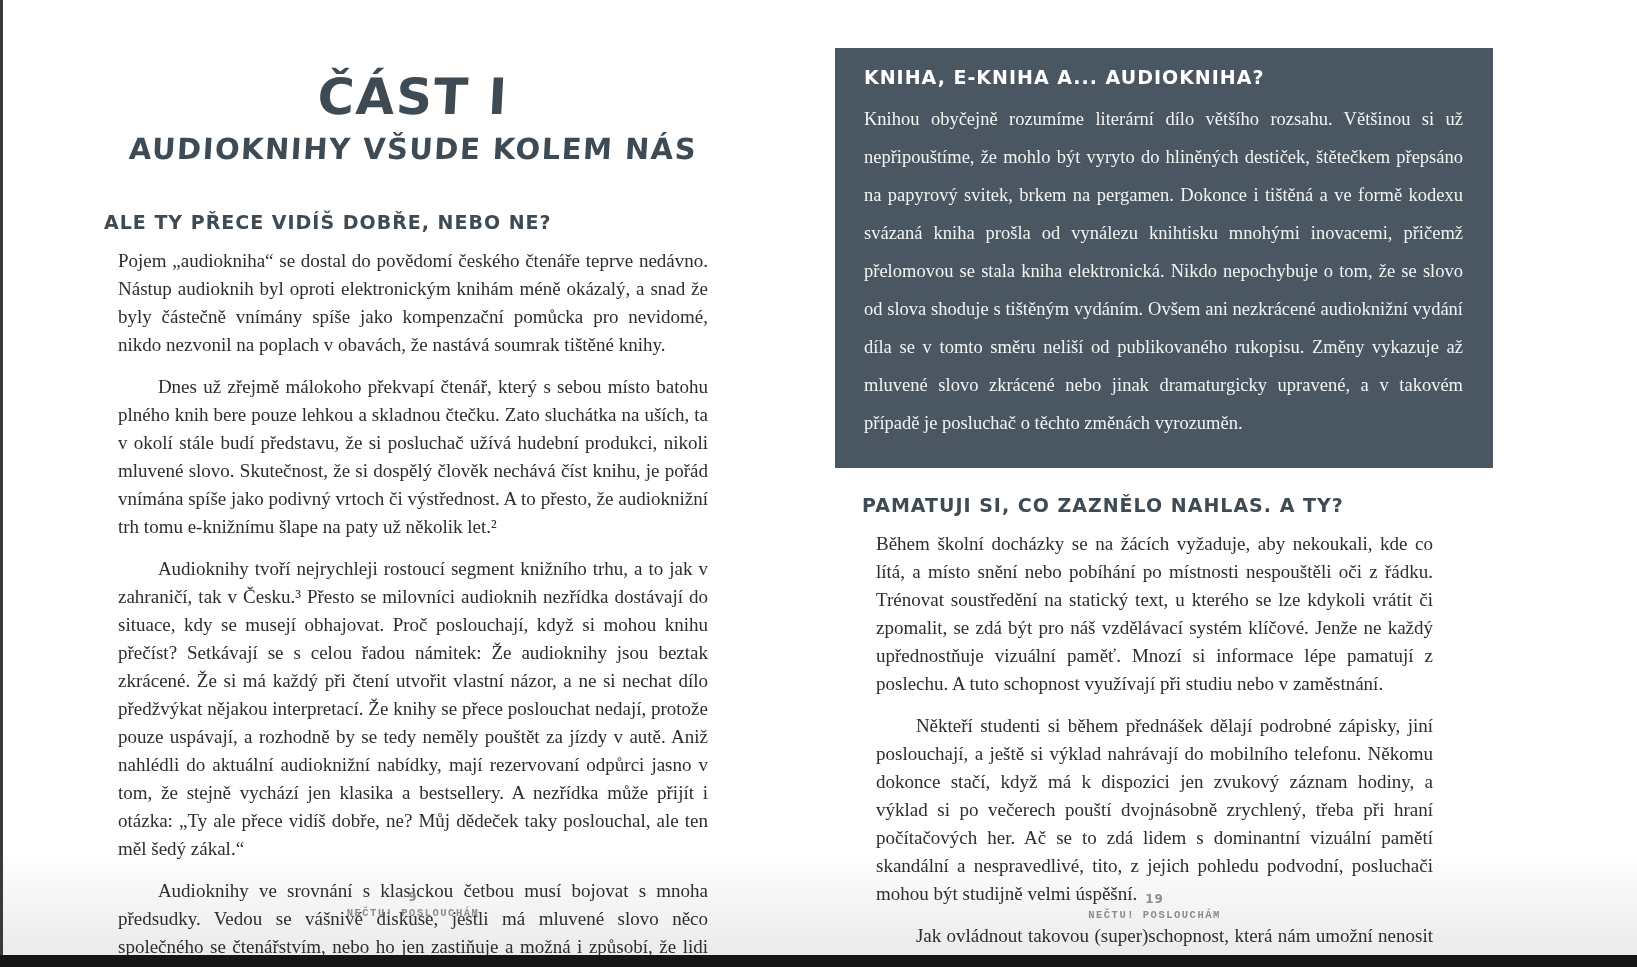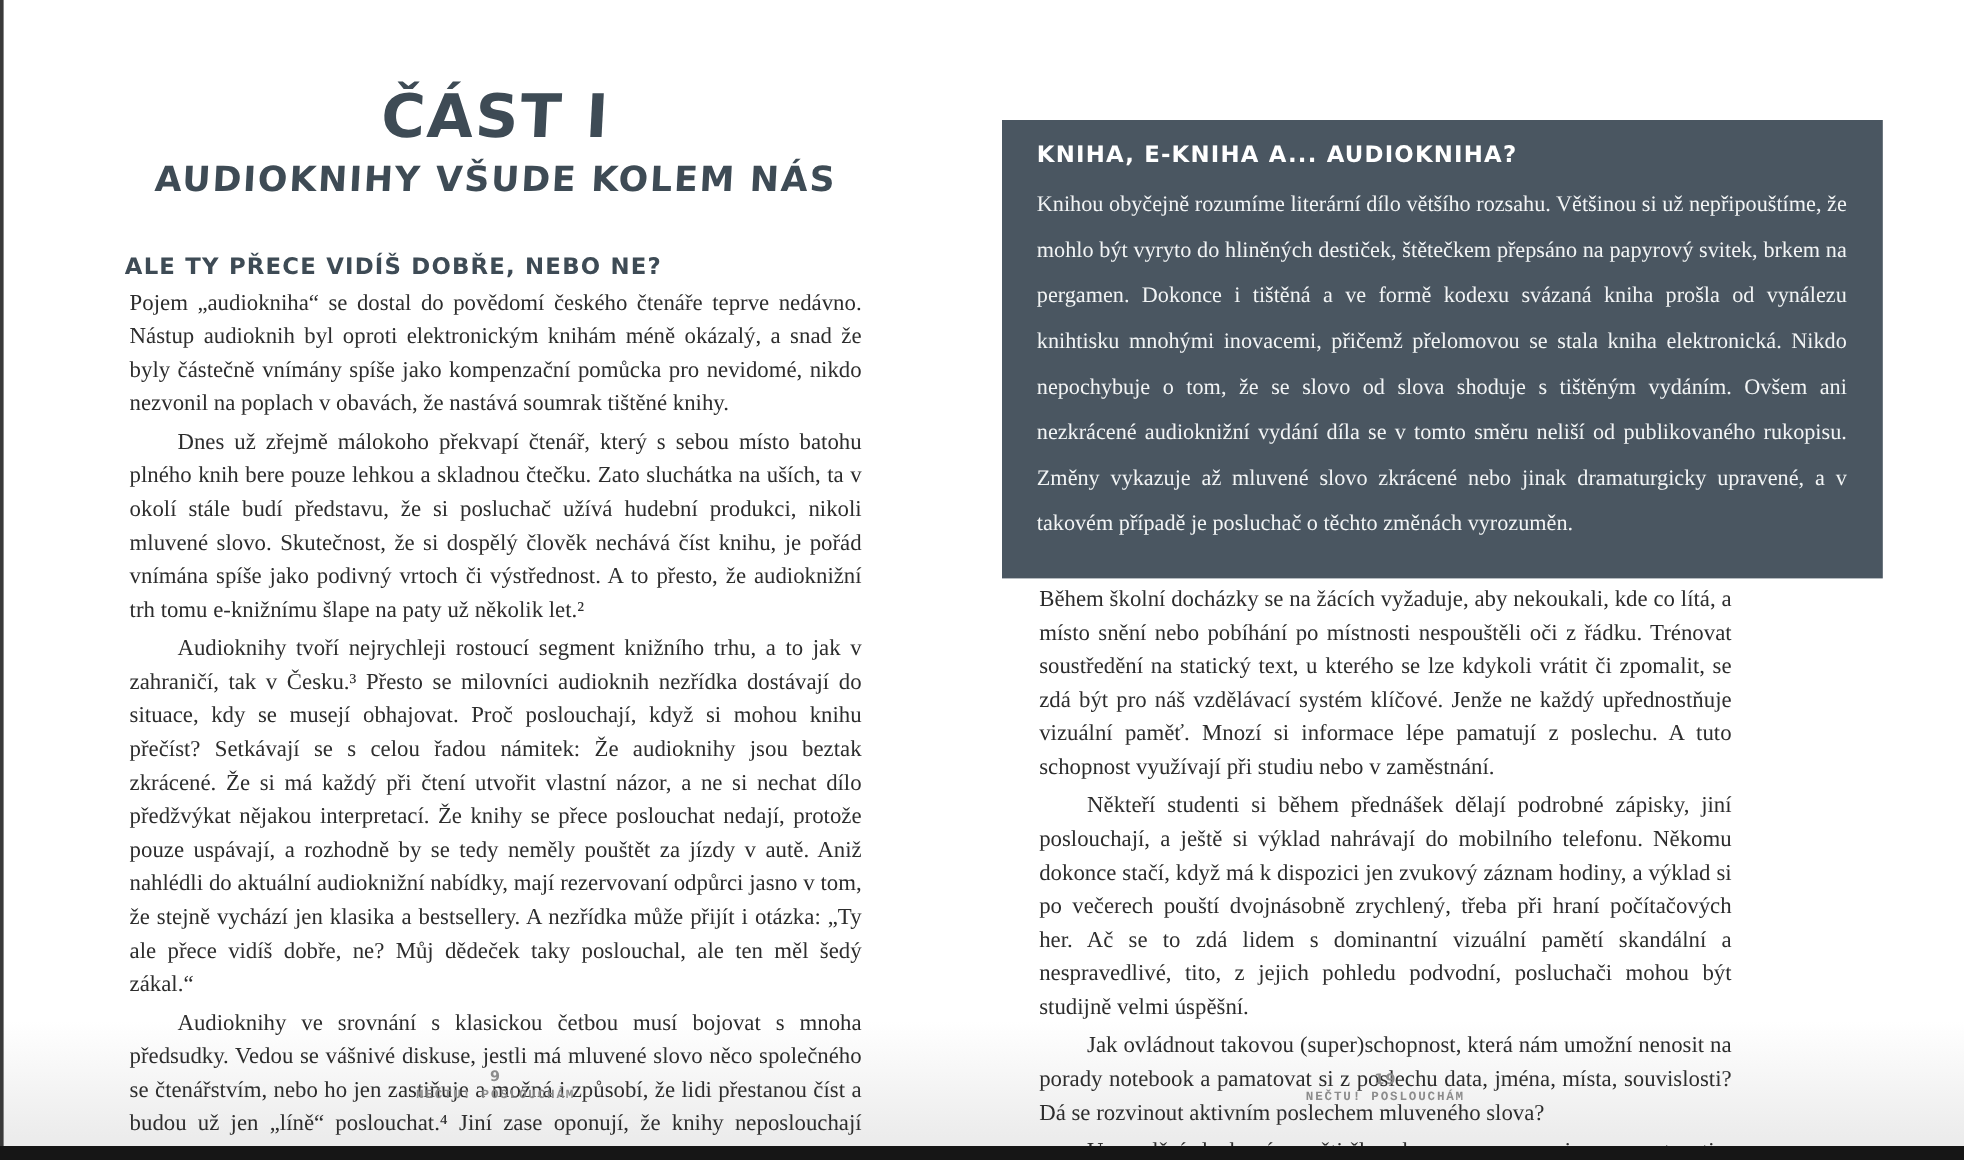--- a/index.html
+++ b/index.html
@@ -63,34 +63,34 @@
     letter-spacing: 1px;
   }
   .page-left .section-heading { margin-top: 45px; }
 
   .body-text {
     color: #2d2d2d;
     font-size: 19px;
     line-height: 28px;
     text-align: justify;
   }
-  .body-text p { margin: 4px; }
+  .body-text p { margin: 14px; }
   .body-text p + p { text-indent: 2.1em; }
 
   
   .page-right {
     position: absolute;
     left: 862px; top: 0;
     width: 585px;
   }
   .callout {
     box-sizing: border-box;
     margin-left: -27px;
-    margin-top: 100px;
-    width: 734px;
+    margin-top: 48px;
+    width: 658px;
     background: #4a5661;
     padding: 18px 30px 26px 29px;
   }
   .callout .section-heading {
     color: #ffffff;
     margin-top: 0;
     margin-bottom: 12px;
   }
   .callout-body {
     margin: 0;
@@ -151,20 +151,21 @@
     </div>
   </div>
 
   <div class="page-right">
 
     <div class="callout">
       <h3 class="section-heading display-face">KNIHA, E-KNIHA A... AUDIOKNIHA?</h3>
       <p class="callout-body">Knihou obyčejně rozumíme literární dílo většího rozsahu. Většinou si už nepřipouštíme, že mohlo být vyryto do hliněných destiček, štětečkem přepsáno na papyrový svitek, brkem na pergamen. Dokonce i tištěná a ve formě kodexu svázaná kniha prošla od vynálezu knihtisku mnohými inovacemi, přičemž přelomovou se stala kniha elektronická. Nikdo nepochybuje o tom, že se slovo od slova shoduje s tištěným vydáním. Ovšem ani nezkrácené audioknižní vydání díla se v tomto směru neliší od publikovaného rukopisu. Změny vykazuje až mluvené slovo zkrácené nebo jinak dramaturgicky upravené, a v takovém případě je posluchač o těchto změnách vyrozuměn.</p>
     </div>
 
+    <h3 class="section-heading display-face below-callout">PAMATUJI SI, CO ZAZNĚLO NAHLAS. A TY?</h3>
 
     <div class="body-text">
         <p>Během školní docházky se na žácích vyžaduje, aby nekoukali, kde co lítá, a místo snění nebo pobíhání po místnosti nespouštěli oči z řádku. Trénovat soustředění na statický text, u kterého se lze kdykoli vrátit či zpomalit, se zdá být pro náš vzdělávací systém klíčové. Jenže ne každý upřednostňuje vizuální paměť. Mnozí si informace lépe pamatují z poslechu. A tuto schopnost využívají při studiu nebo v zaměstnání.</p>
         <p>Někteří studenti si během přednášek dělají podrobné zápisky, jiní poslouchají, a ještě si výklad nahrávají do mobilního telefonu. Někomu dokonce stačí, když má k dispozici jen zvukový záznam hodiny, a výklad si po večerech pouští dvojnásobně zrychlený, třeba při hraní počítačových her. Ač se to zdá lidem s dominantní vizuální pamětí skandální a nespravedlivé, tito, z jejich pohledu podvodní, posluchači mohou být studijně velmi úspěšní.</p>
         <p>Jak ovládnout takovou (super)schopnost, která nám umožní nenosit na porady notebook a pamatovat si z poslechu data, jména, místa, souvislosti? Dá se rozvinout aktivním poslechem mluveného slova?</p>
         <p>Upozadění sluchové paměti šlo ruku v ruce s rozvojem gramotnosti a mělo za následek oslabení schopnosti soustředit se na mluvené slovo. Co bychom se dříve nedozvěděli jinak než z hovorů s rodinou, sousedy, přáteli nebo později z rozhlasu, to si dnes čteme bez nutnosti vyslechnout jedinou větu. Výsledkem je paradox, a to že ačkoliv celý školní systém</p>
       </div>
 
     <div class="footer">
       <div class="pagenum">19</div>

